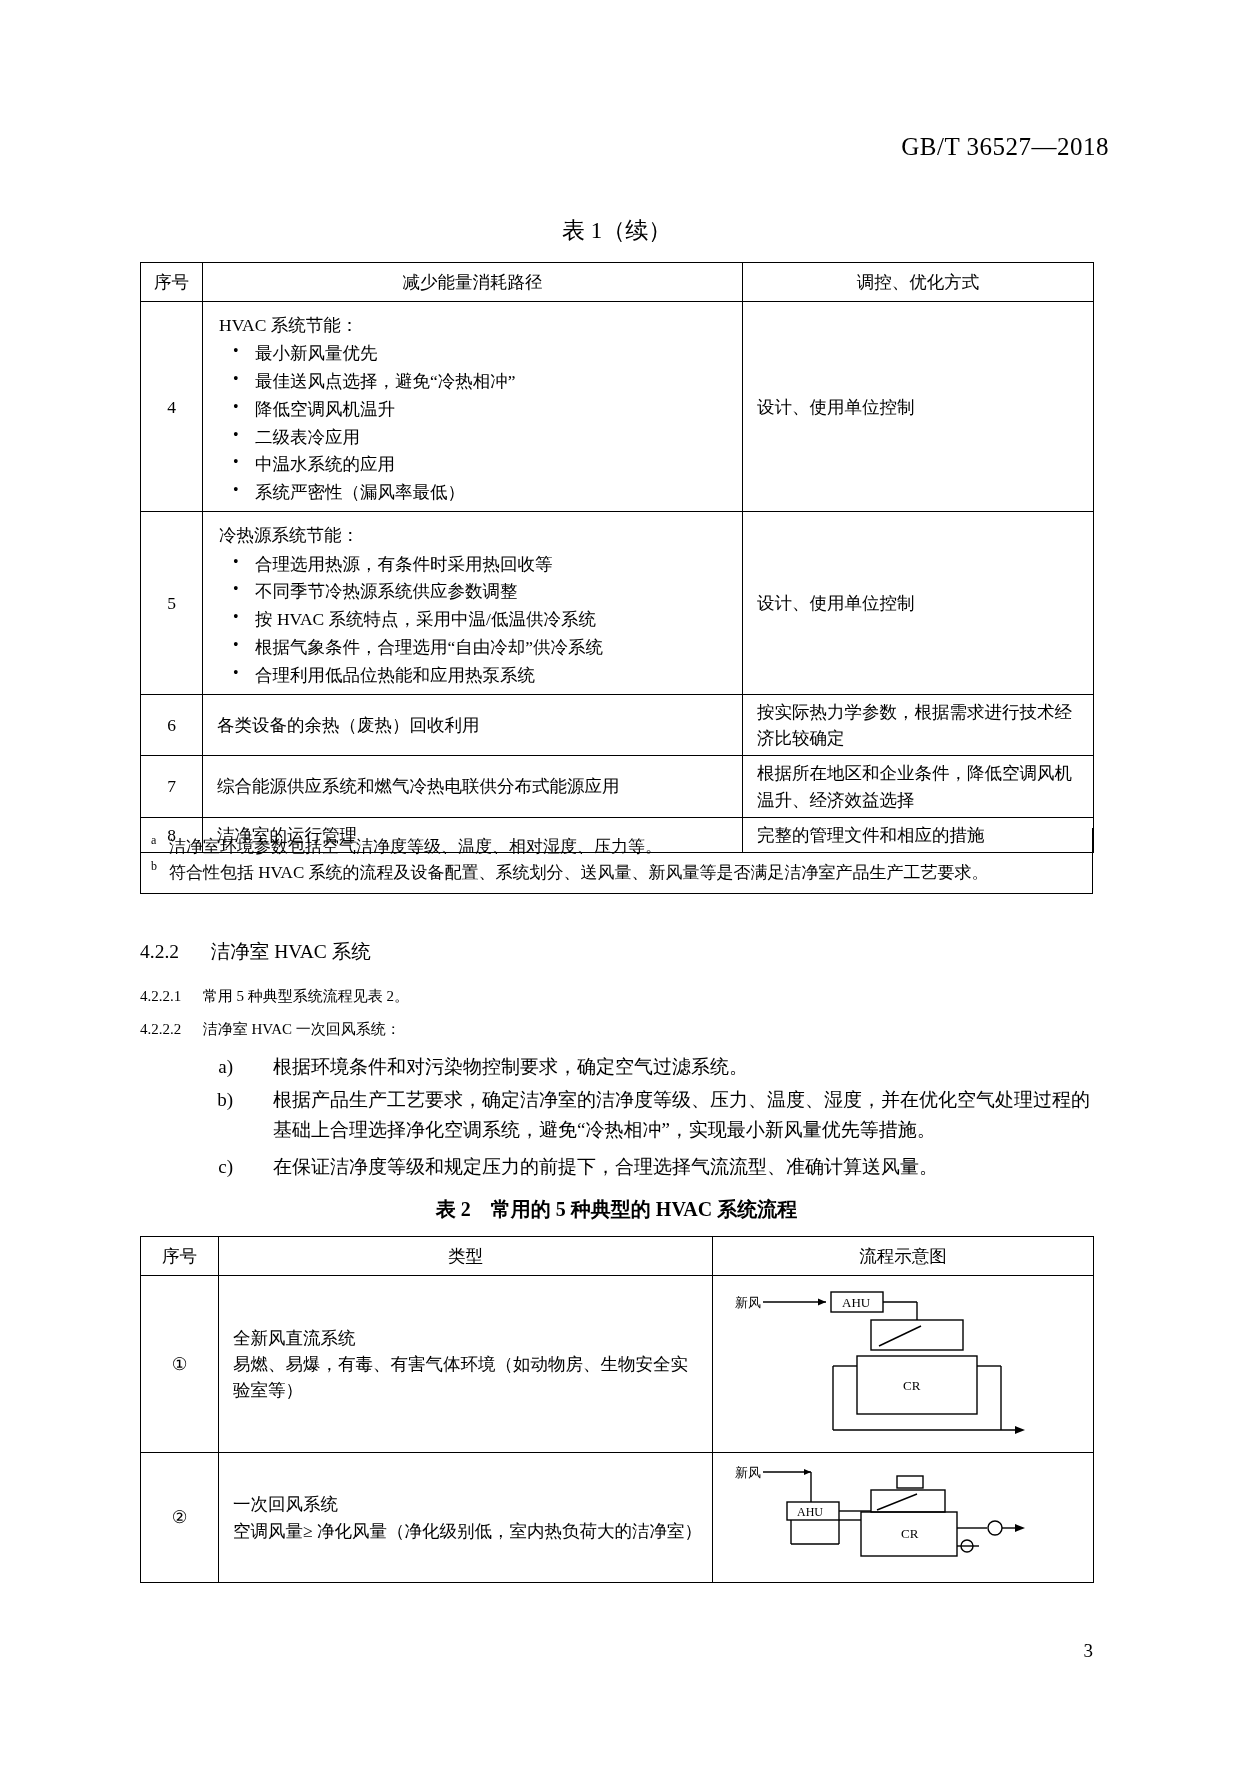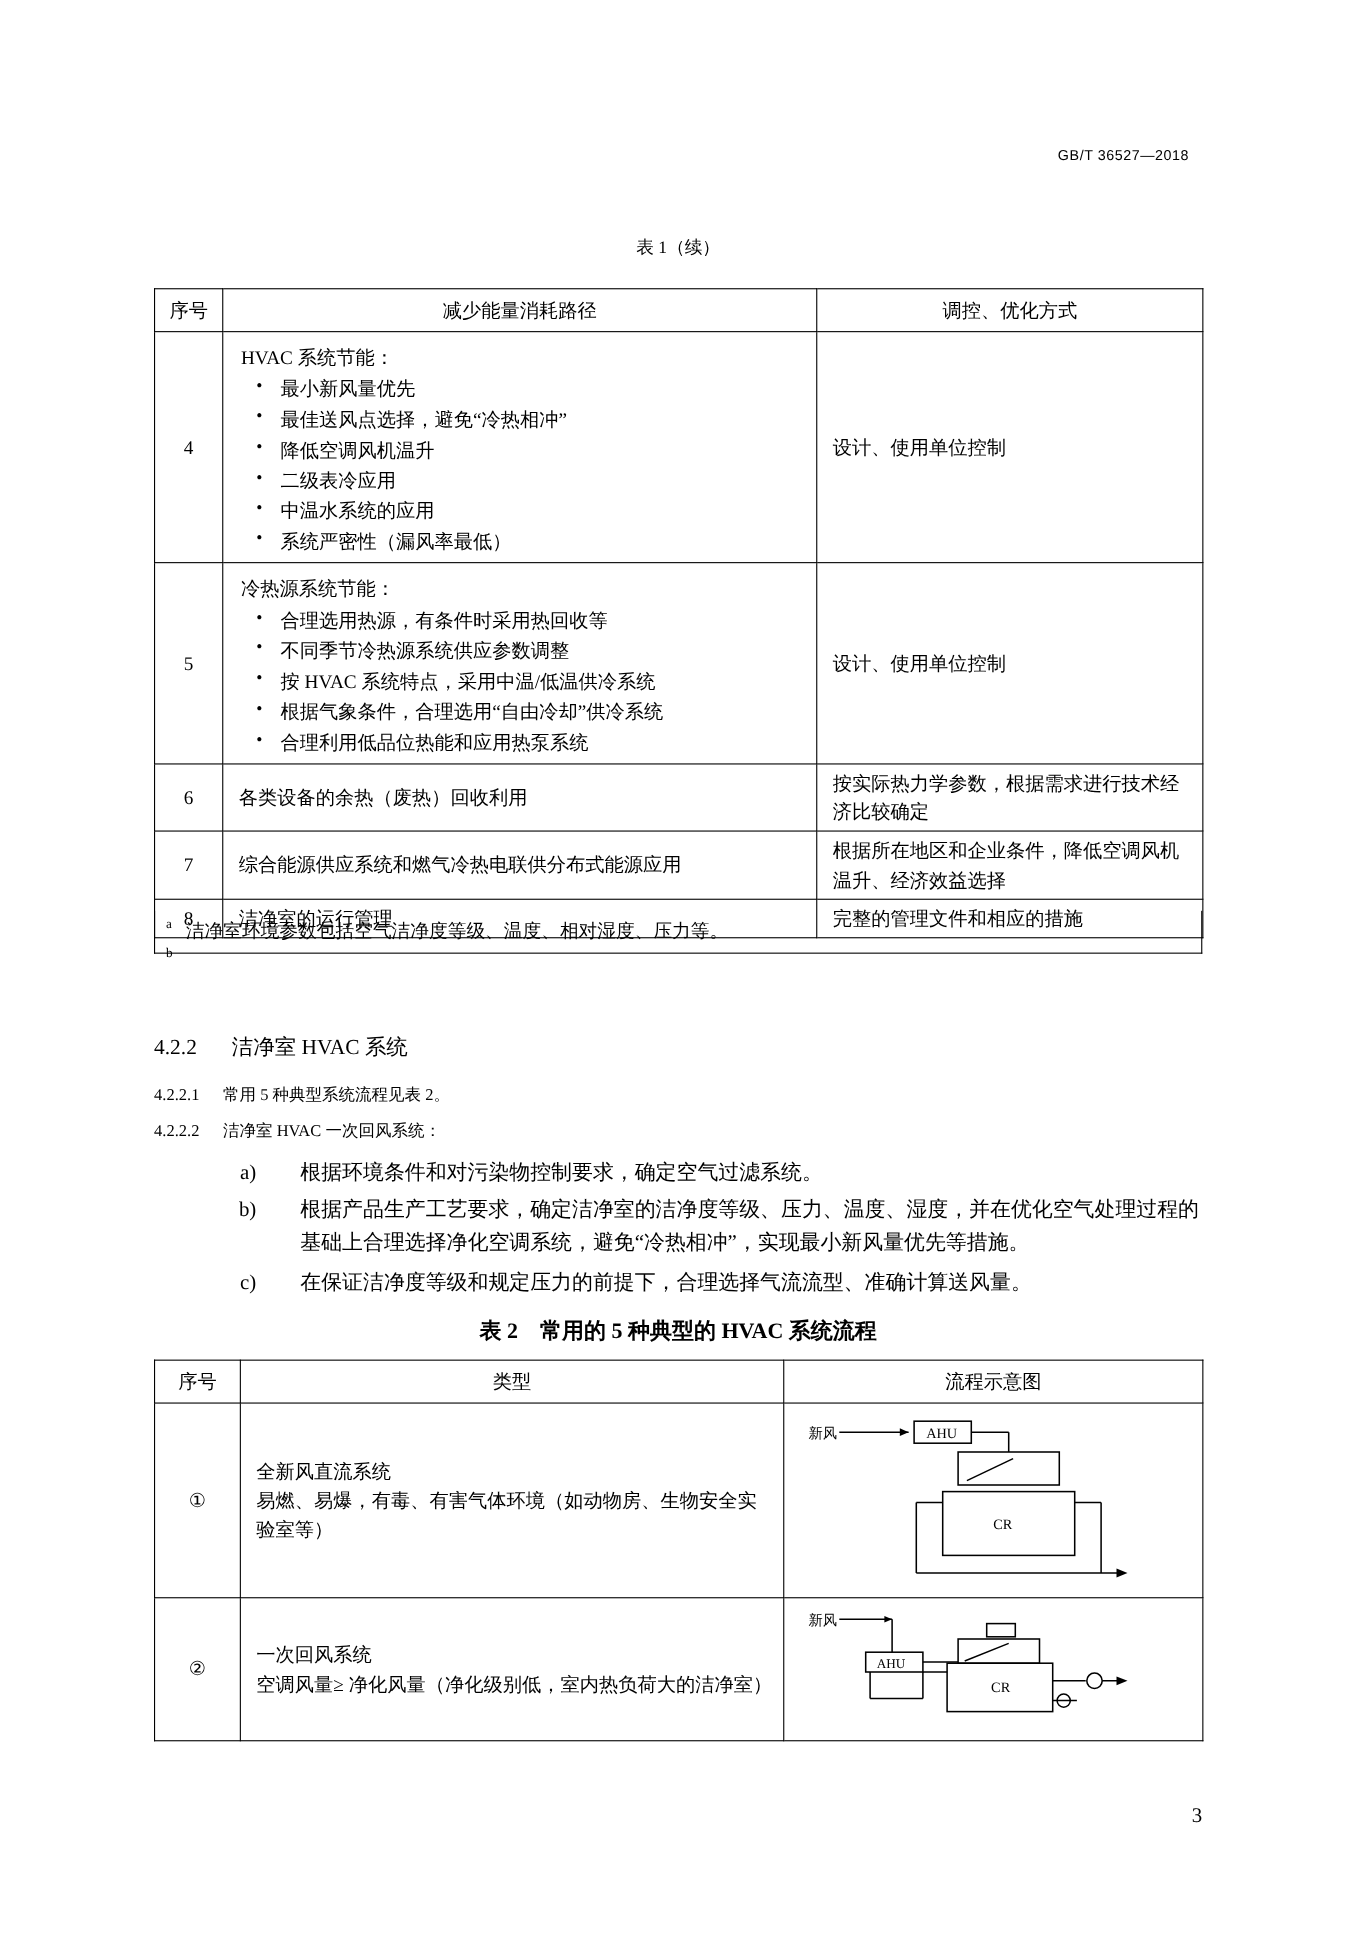--- a/index.html
+++ b/index.html
@@ -17,29 +17,29 @@
   .page {
     position: absolute;
     left: 0; top: 0;
     width: 1233px;
     height: 1782px;
     box-sizing: border-box;
     padding: 0;
   }
   .header-std {
     position: absolute;
-    right: 152px;
+    right: 124px;
     top: 133px;
-    font-family: Liberation Sans, sans-serif;
-    font-size: 13px;
+    font-family: Liberation Serif, serif;
+    font-size: 25px;
     letter-spacing: 0.5px;
   }
   .table-caption {
     text-align: center;
-    font-size: 16px;
+    font-size: 23px;
     font-family: "Liberation Serif", serif;
   }
   .caption1 {
     position: absolute;
     top: 215px;
     left: 0; right: 0;
   }
   table.doc {
     border-collapse: collapse;
     table-layout: fixed;
@@ -228,20 +228,21 @@
     </tbody>
   </table>
 
   <div class="notes" style="top:828px;">
     <div class="note-line">
       <span class="sup">a</span>
       <span>洁净室环境参数包括空气洁净度等级、温度、相对湿度、压力等。</span>
     </div>
     <div class="note-line">
       <span class="sup">b</span>
+      <span>符合性包括 HVAC 系统的流程及设备配置、系统划分、送风量、新风量等是否满足洁净室产品生产工艺要求。</span>
     </div>
   </div>
 
   <div class="sec-head" style="top:938px;">
     <span>4.2.2</span>
     <span style="display:inline-block;width:22px;"></span>
     <span>洁净室 HVAC 系统</span>
   </div>
 
   <div class="para" style="left:140px; top:985px;">

